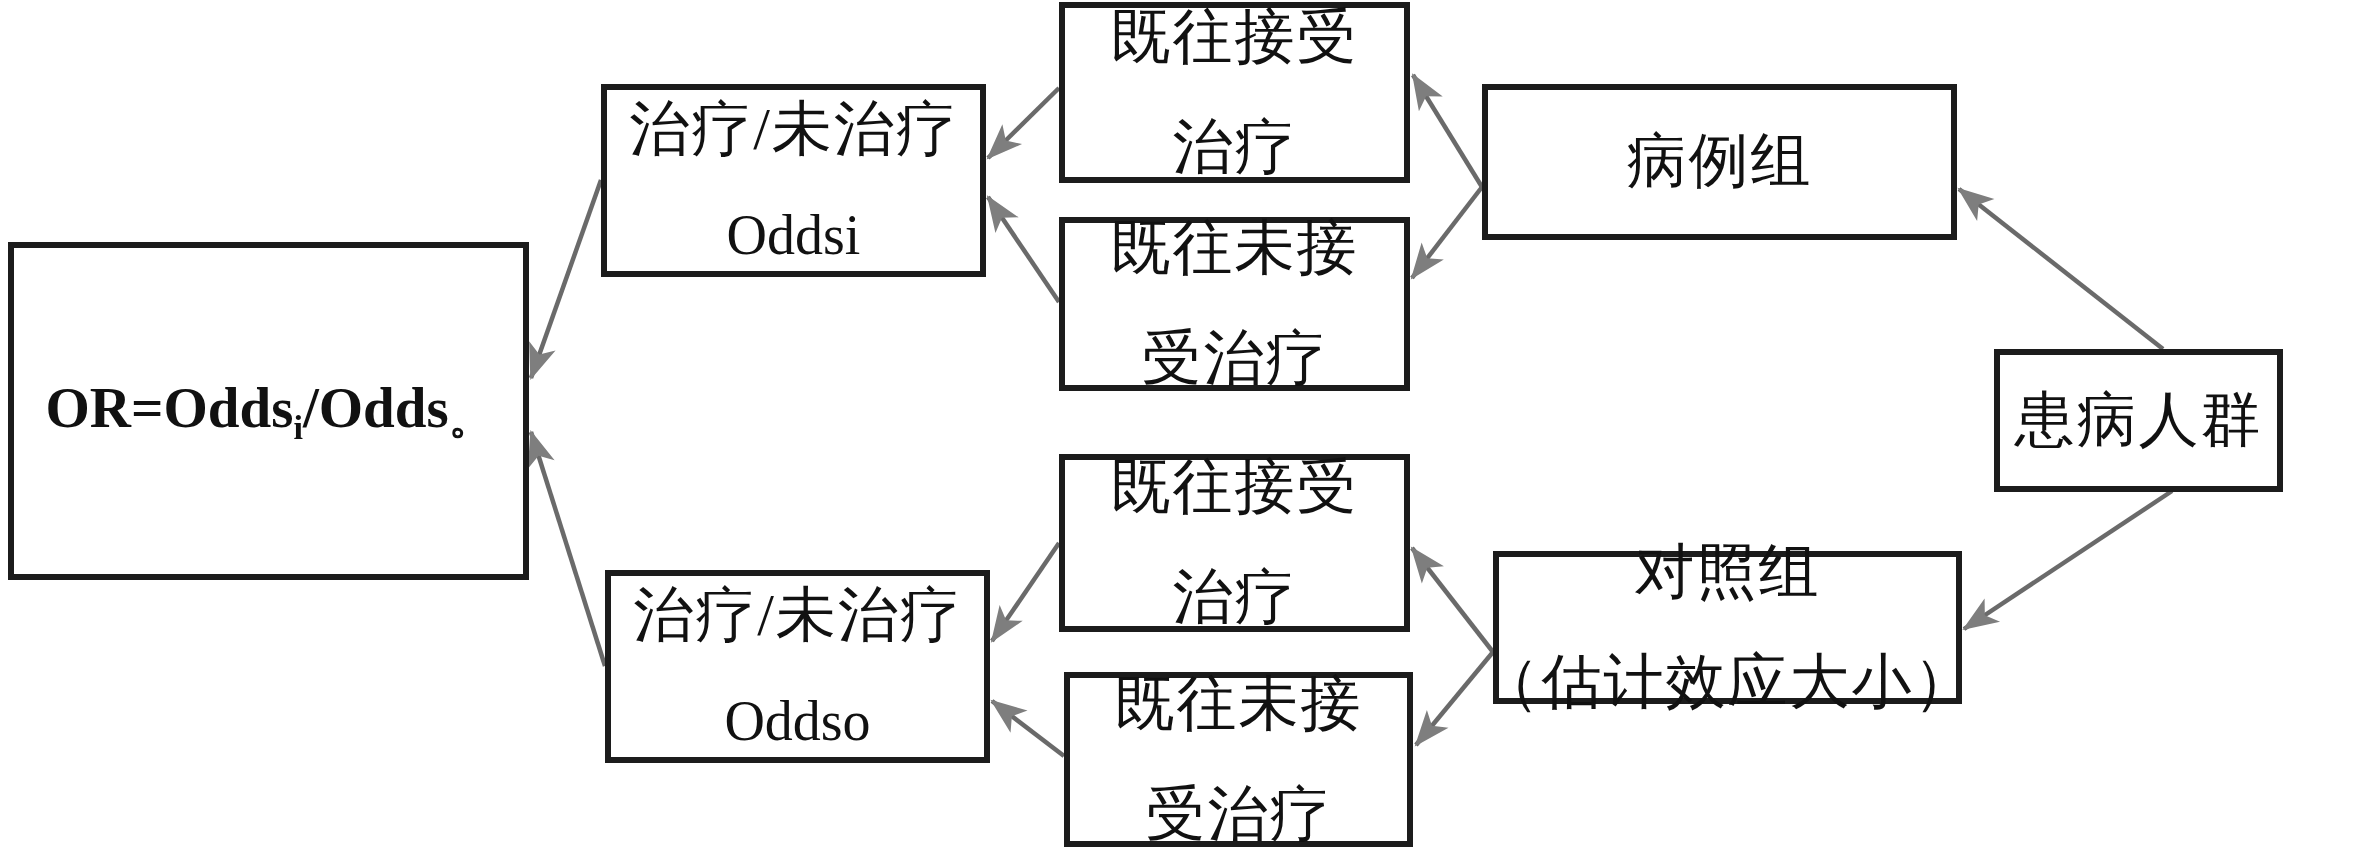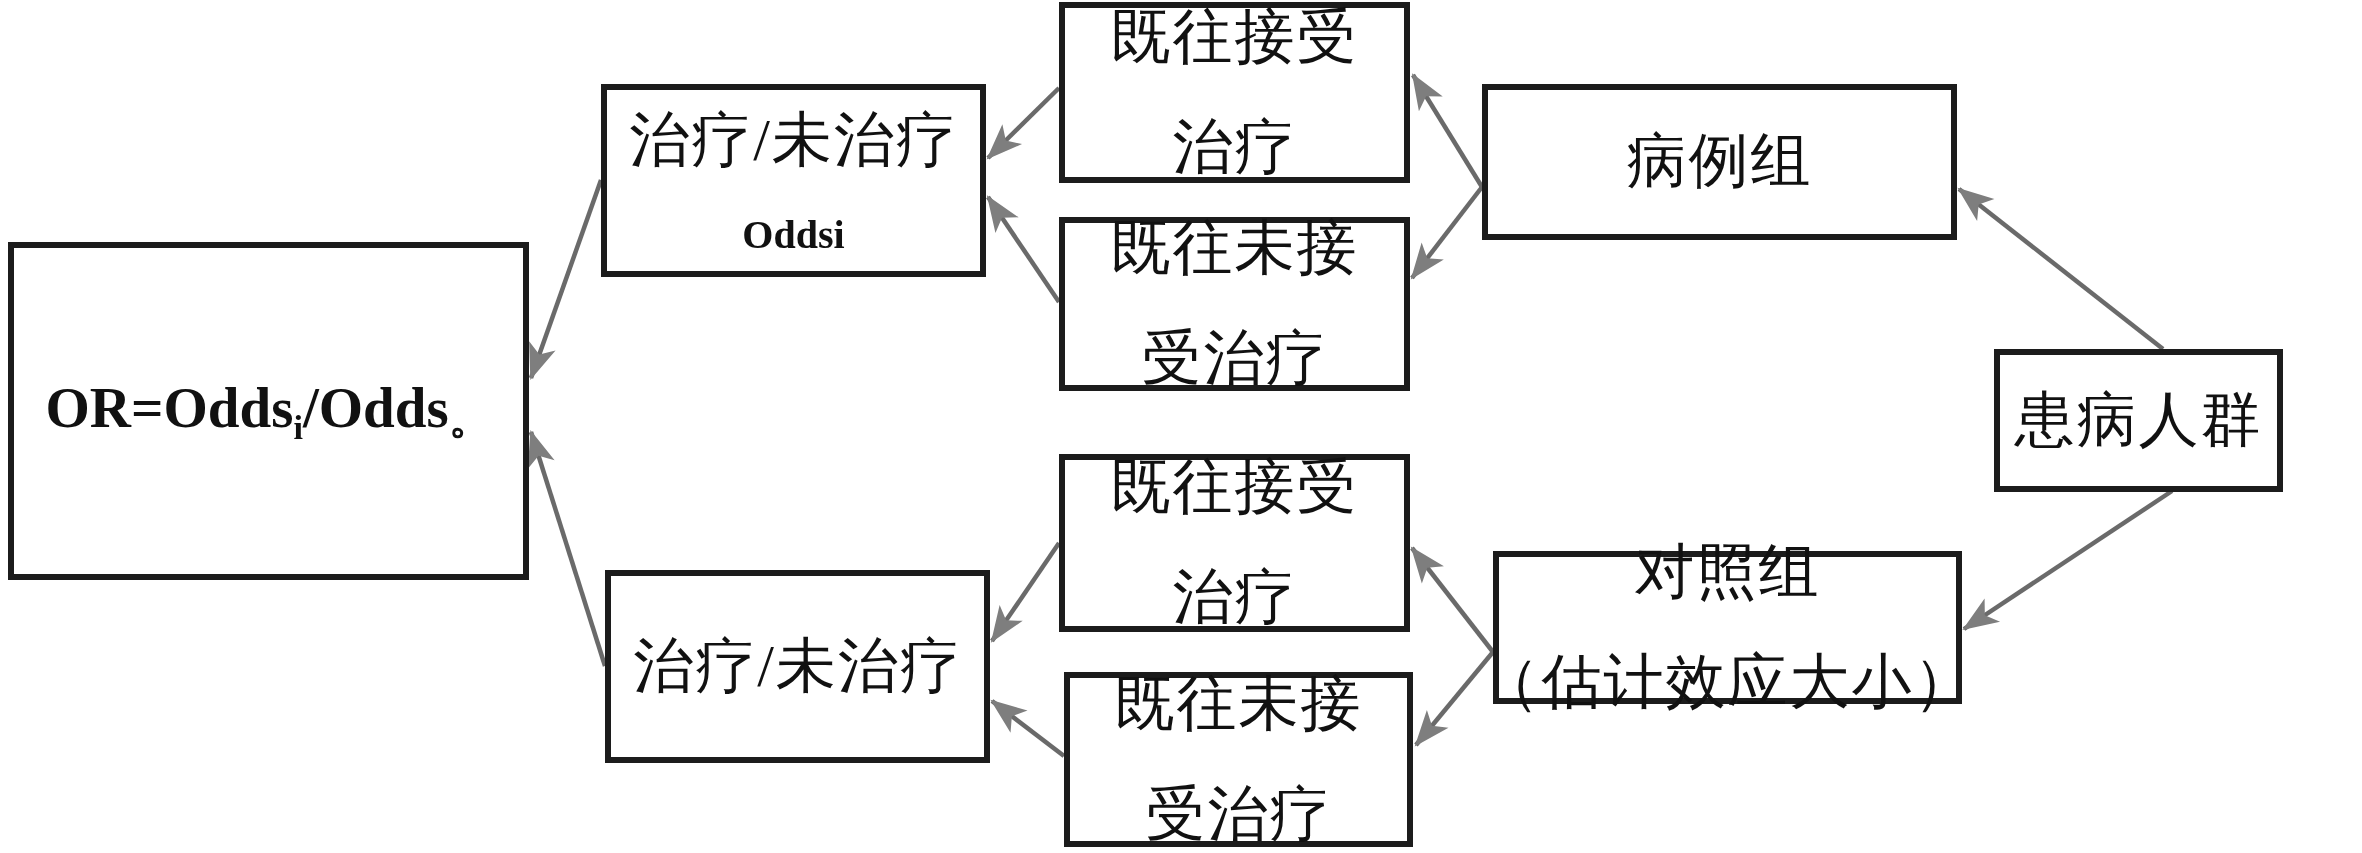--- a/index.html
+++ b/index.html
@@ -35,23 +35,23 @@
     justify-content: center;
     gap: 28px;
   }
   .zh {
     font-size: 60px;
     line-height: 1.36;
     white-space: nowrap;
     letter-spacing: 2px;
   }
   .latin {
-    font-size: 40px;
+    font-size: 56px;
     line-height: 1.3;
-    font-weight: bold;
+    font-weight: normal;
     white-space: nowrap;
   }
   .formula {
     font-size: 57px;
     line-height: 1.25;
     font-weight: bold;
     white-space: nowrap;
   }
   .formula .sub {
     font-size: 0.6em;
@@ -135,20 +135,21 @@
     <span class="zh">治疗</span>
   </div>
 
   <div class="node" id="node-prev-untreated-bottom">
     <span class="zh">既往未接</span>
     <span class="zh">受治疗</span>
   </div>
 
   <div class="node" id="node-odds-o">
     <span class="zh">治疗/未治疗</span>
+    <span class="latin">Oddso</span>
   </div>
 
   <div class="node" id="node-control-group">
     <span class="zh">对照组</span>
     <span class="zh">（估计效应大小）</span>
   </div>
 
 </div>
 
 </body></html>

